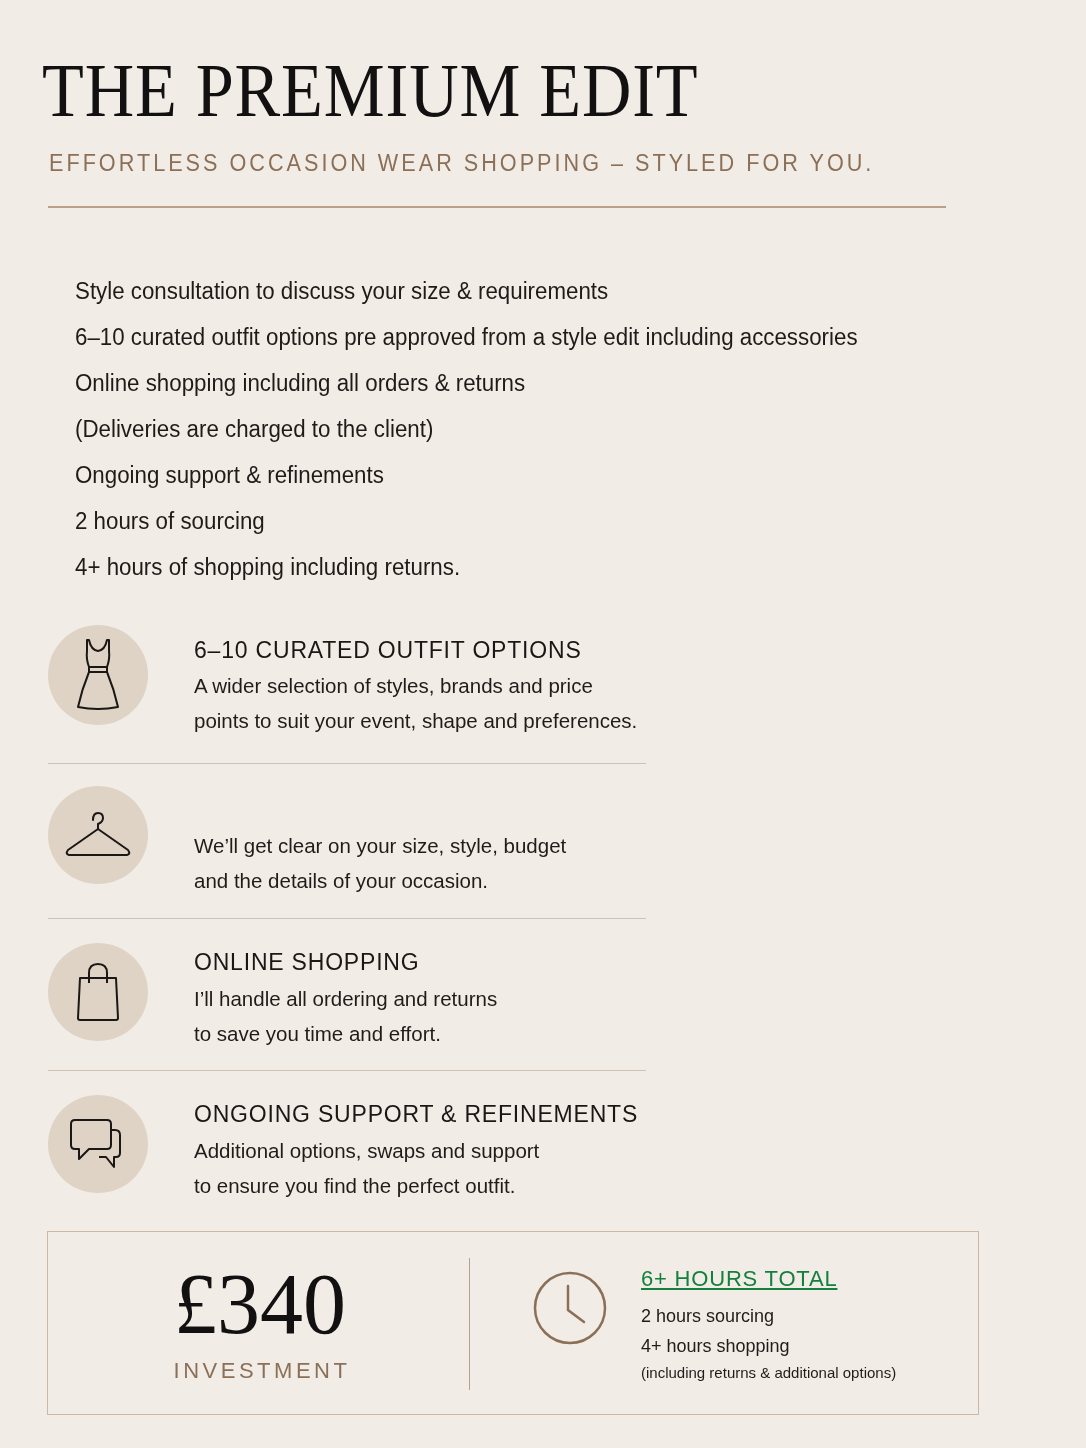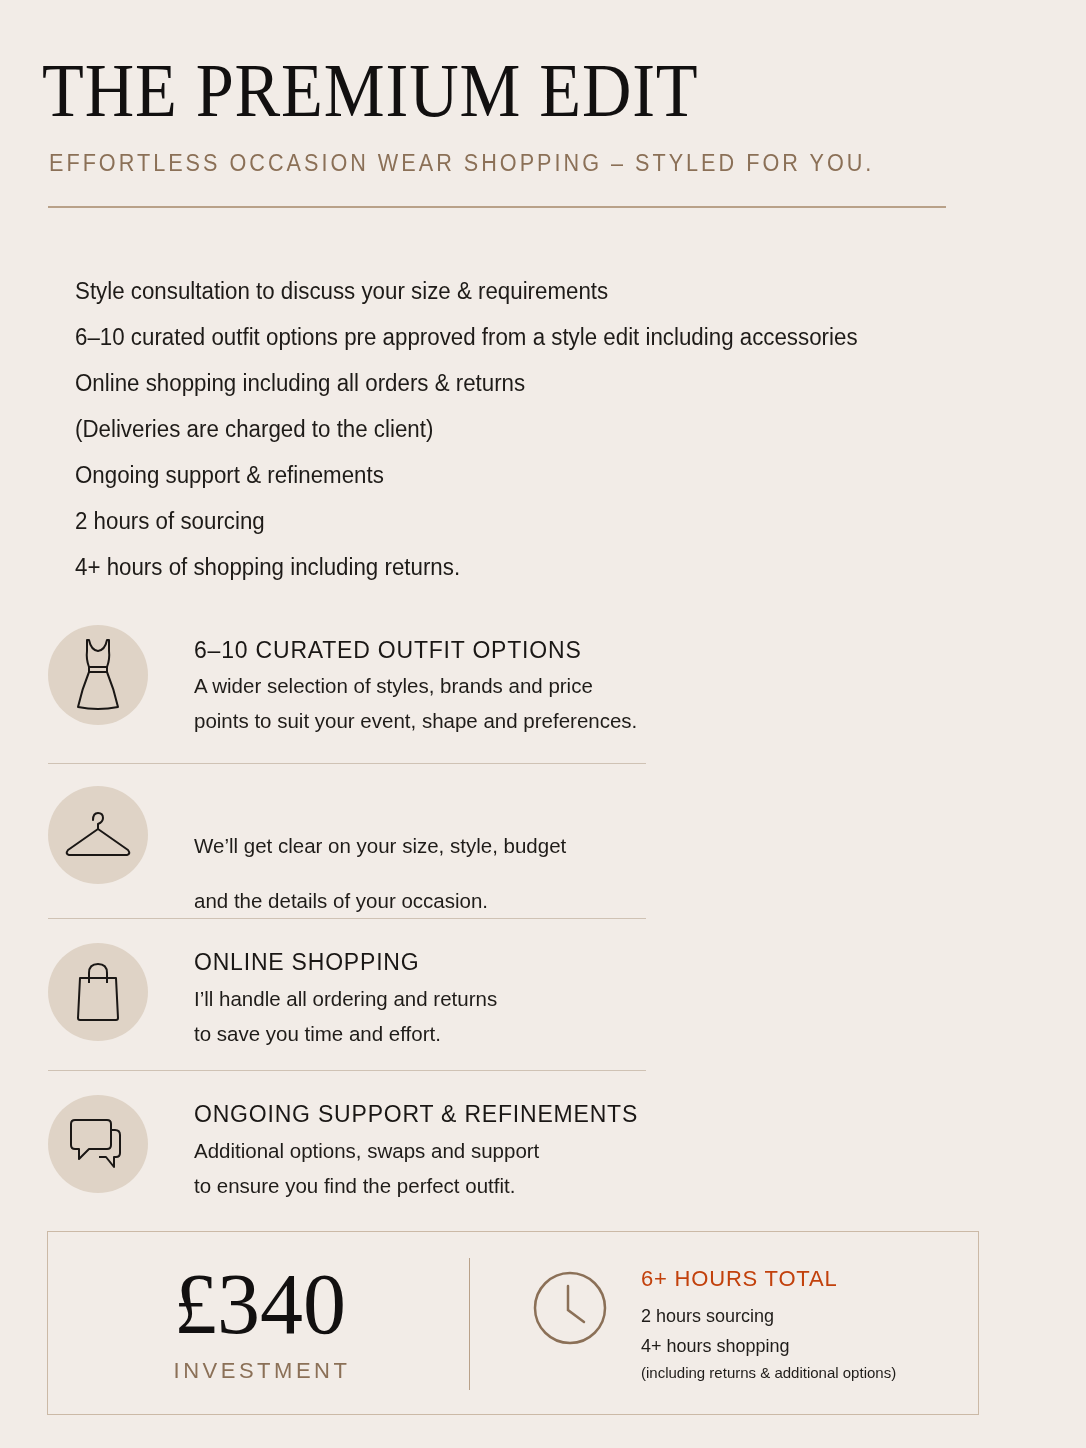--- a/index.html
+++ b/index.html
@@ -62,21 +62,21 @@
     position: absolute; left: 0; width: 428px; top: 126px; text-align: center;
     font-size: 22px; letter-spacing: 3.5px; color: #8b7057;
   }
   .vdivider {
     position: absolute; left: 421px; top: 26px; width: 1px; height: 132px; background: #b9a189;
   }
   .clock {
     position: absolute; left: 484px; top: 38px;
   }
   .hours-title {
-    position: absolute; left: 593px; top: 34px; font-size: 22px; letter-spacing: 0.8px; color: #c2410c;
+    position: absolute; left: 593px; top: 34px; font-size: 22px; letter-spacing: 0.8px; color: #15803d; text-decoration: underline;
   }
   .hours-line {
     position: absolute; left: 593px; font-size: 18px; color: #1f1c19; white-space: nowrap;
   }
   .hours-note {
     position: absolute; left: 593px; top: 132px; font-size: 15px; color: #1f1c19; white-space: nowrap;
   }
 </style>
 </head>
 <body>
@@ -110,21 +110,21 @@
 </div>
 
 <div class="feature" style="top:786px;height:134px;">
   <div class="circle" style="top:0;height:98px;">
     <svg width="70" height="50" viewBox="0 0 70 50" fill="none" stroke="#1a1715" stroke-width="2" stroke-linecap="round" stroke-linejoin="round">
       <path d="M30 10 Q30 3 35 3 Q40 3 40 8 Q40 12 35 14 L35 19"></path>
       <path d="M35 19 L5 40 Q2 44 6 45 L64 45 Q68 44 65 40 Z"></path>
     </svg>
   </div>
   <div class="fdesc" style="top:42px;">We’ll get clear on your size, style, budget</div>
-  <div class="fdesc" style="top:77px;margin-top:20px;">and the details of your occasion.</div>
+  <div class="fdesc" style="top:77px;">and the details of your occasion.</div>
   <div class="frule" style="top:132px;"></div>
 </div>
 
 <div class="feature" style="top:943px;height:130px;">
   <div class="circle" style="top:0;height:98px;">
     <svg width="50" height="62" viewBox="0 0 50 62" fill="none" stroke="#1a1715" stroke-width="2" stroke-linejoin="round">
       <path d="M16 22 L16 12 Q16 3 25 3 Q34 3 34 12 L34 22"></path>
       <path d="M7 17 L43 17 L45 57 Q45 59 43 59 L7 59 Q5 59 5 57 Z"></path>
     </svg>
   </div>

